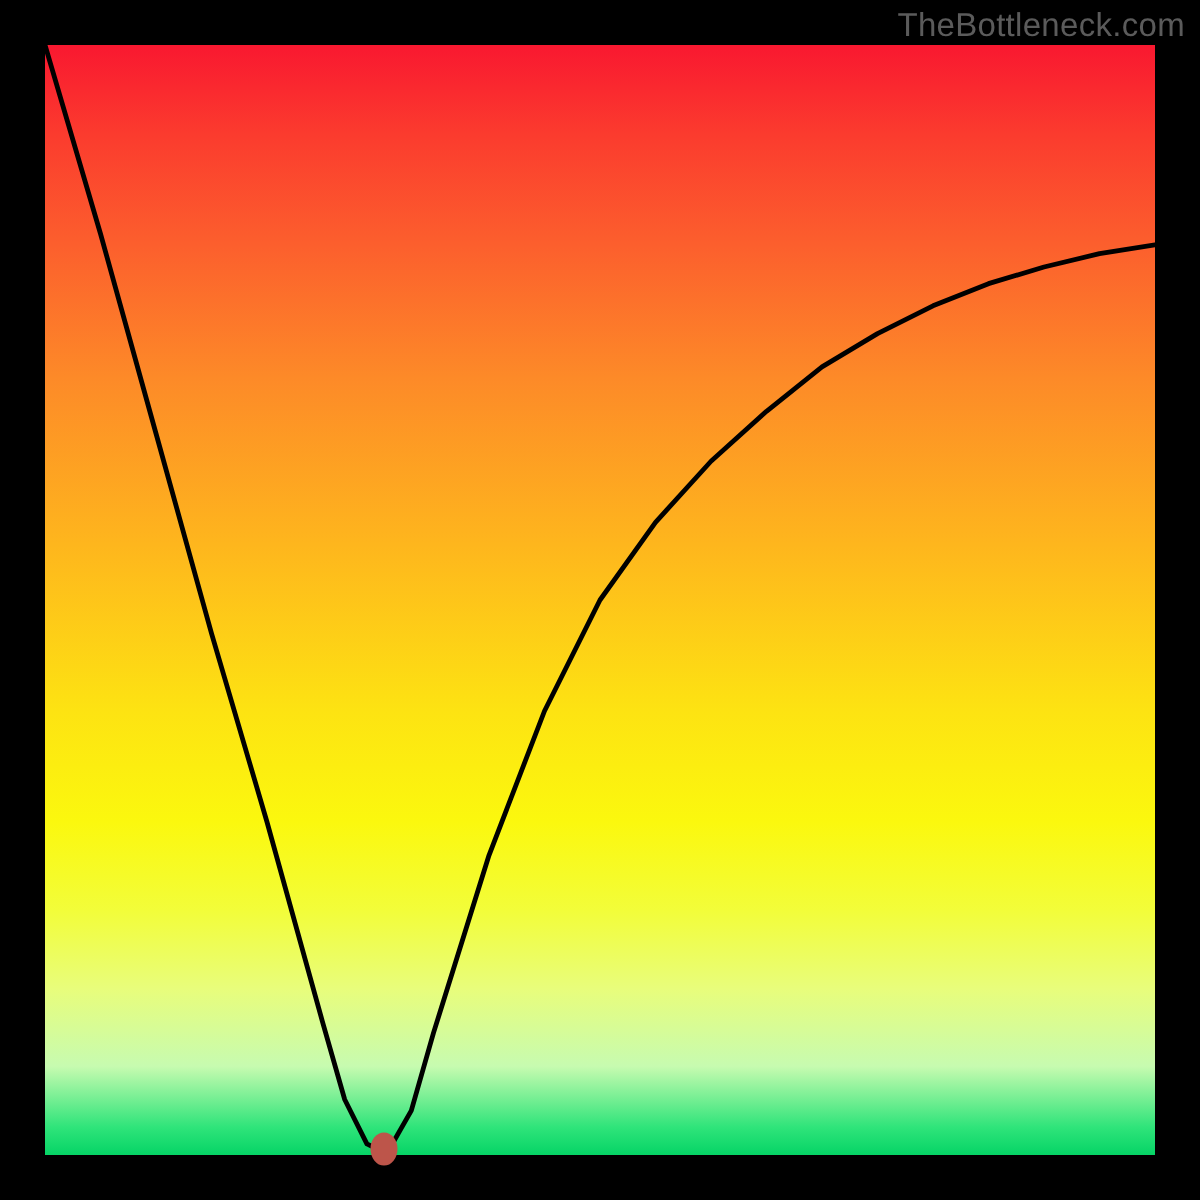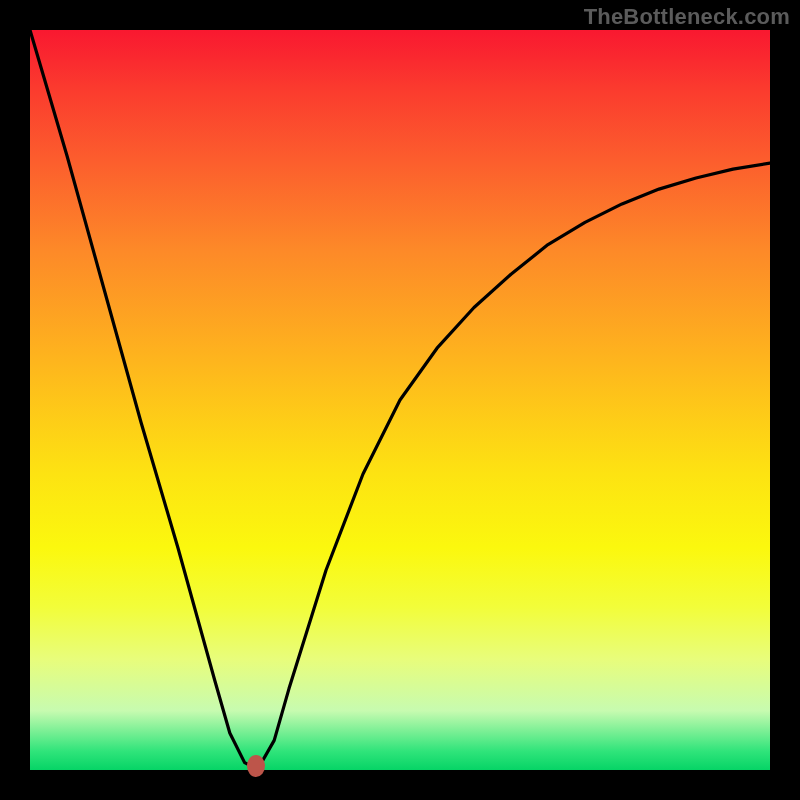--- a/index.html
+++ b/index.html
@@ -15,21 +15,21 @@
     position: relative;
     width: 800px;
     height: 800px;
     background: #000;
   }
   .attribution {
     position: absolute;
     top: 4px;
     right: 10px;
     font-size: 22px;
-    font-weight: 700;
+    font-weight: 400;
     color: #5b5b5b;
     letter-spacing: 0.2px;
   }
   .plot {
     position: absolute;
     left: 30px;
     top: 30px;
     width: 740px;
     height: 740px;
     background: linear-gradient(to bottom,

